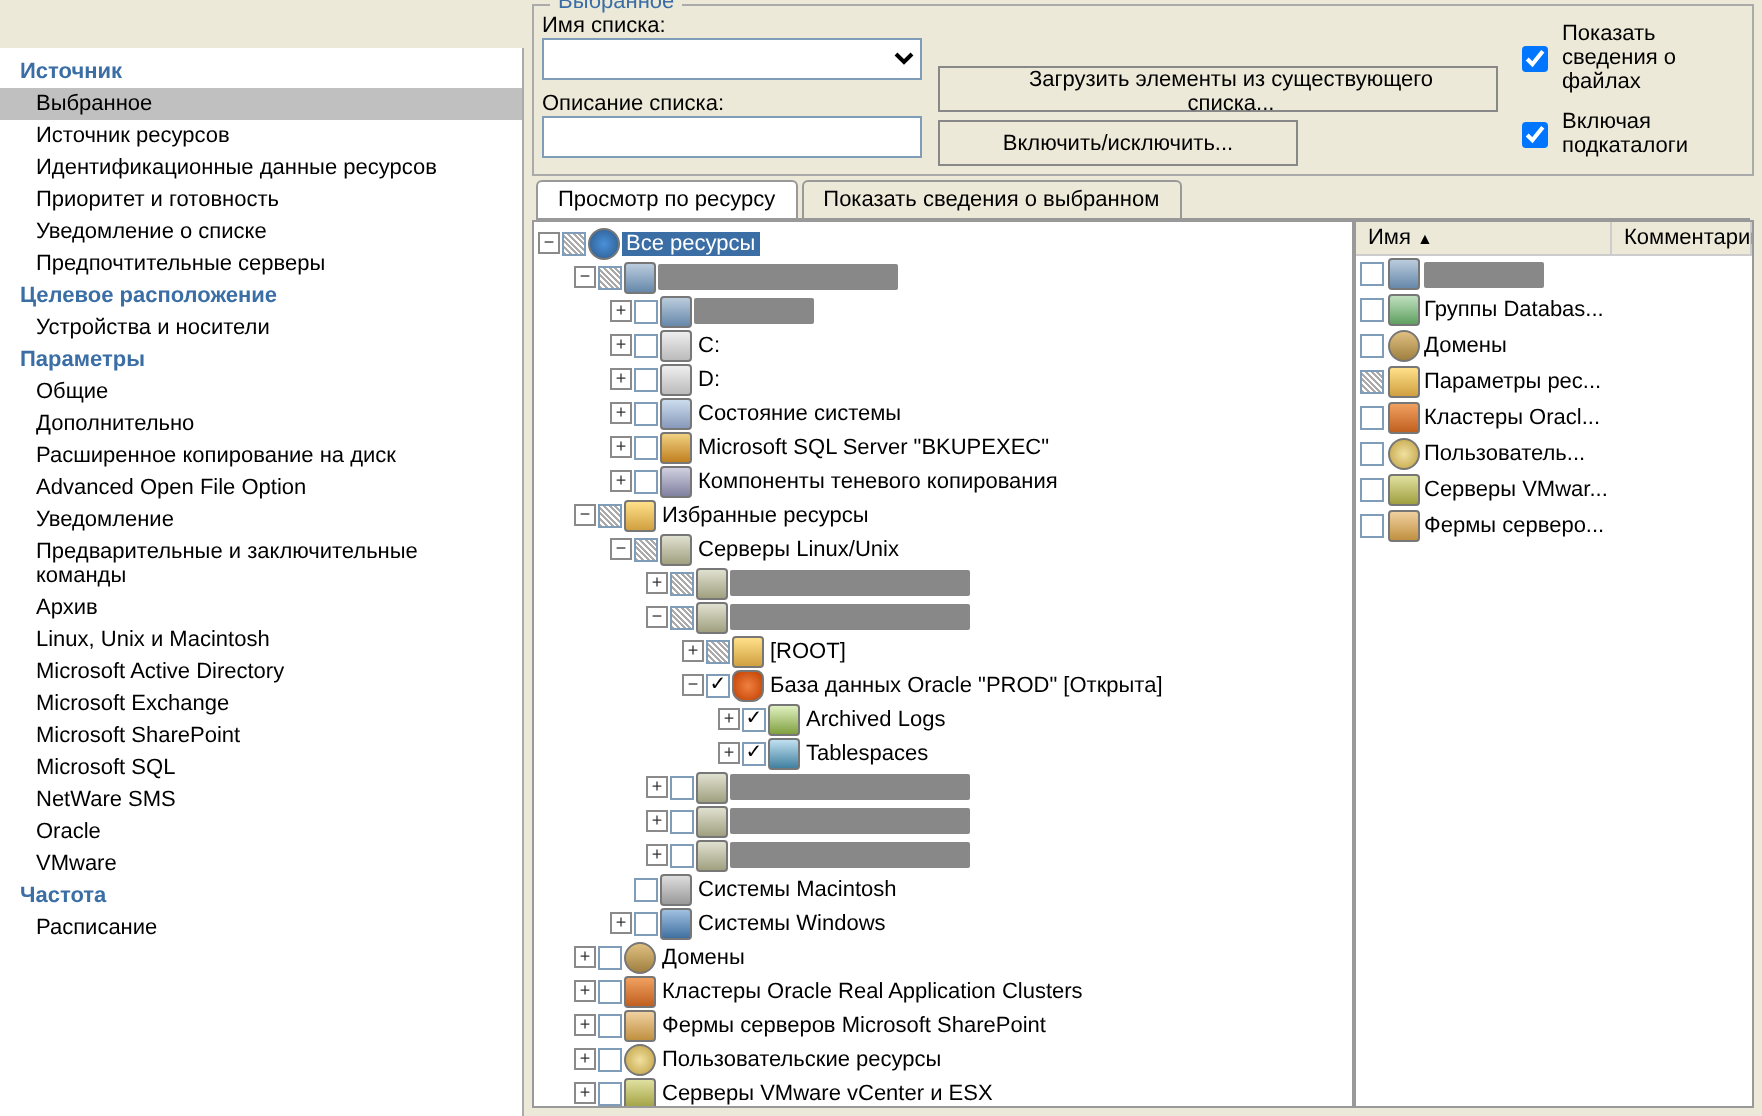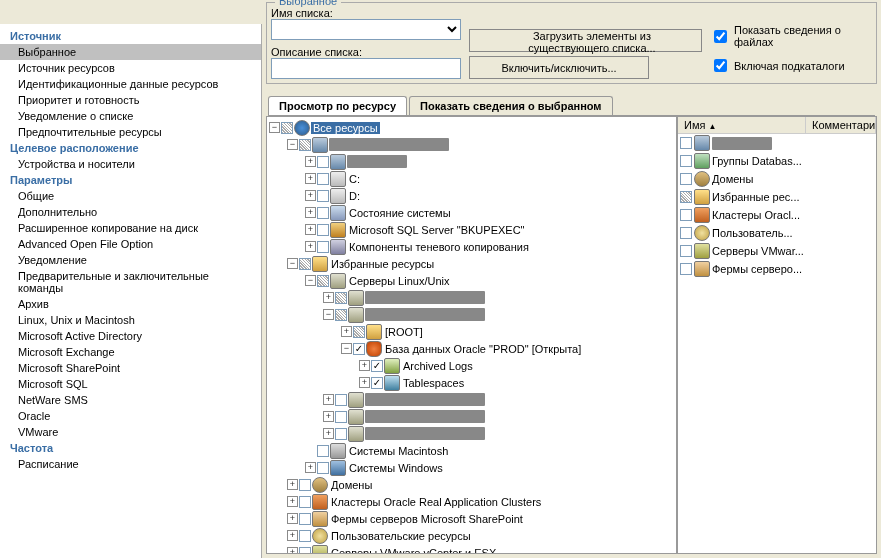--- a/index.html
+++ b/index.html
@@ -9,24 +9,24 @@
 .nav-item { padding: 2px 10px 2px 18px; cursor: pointer; color: #000; }
 .nav-item.selected { background: #c0c0c0; }
 .right-panel { flex: 1; display: flex; flex-direction: column; background: #ece9d8; }
 .group-box { border: 1px solid #aaa; margin: 2px 4px 0 4px; padding: 4px; position: relative; }
 .group-label { position: absolute; top: -8px; left: 8px; background: #ece9d8; padding: 0 4px; color: #3a6ea5; }
 .flabel { width: 100%; color: #000; }
 input[type=text], select { border: 1px solid #7f9db9; height: 21px; background: #fff; }
 .combo { width: 190px; }
 .desc-input { width: 190px; }
 .btn { background: #ece9d8; border: 1px solid #888; height: 23px; padding: 0 10px; cursor: pointer; }
-.btn-wide { width: 233px; padding-left: 23px; }
+.btn-wide { width: 280px; padding-left: 23px; }
 .btn-mid { width: 180px; }
 .chk-row { display: flex; align-items: center; gap: 4px; margin: 4px 0; }
-.tabs { display: flex; border-bottom: 1px solid #999; margin: 12px 6px 0 6px; font-weight: bold; }
+.tabs { display: flex; border-bottom: 1px solid #999; margin: 2px 6px 0 6px; }
 .tab { border: 1px solid #999; border-bottom: none; padding: 3px 10px; margin-right: 2px; background: #ece9d8; cursor: pointer; border-radius: 3px 3px 0 0; }
 .tab.active { background: #fff; }
 .content-row { display: flex; flex: 1; overflow: hidden; margin: 0 4px 4px 4px; }
 .tree-pane { flex: 1; background: #fff; border: 1px solid #999; overflow: auto; padding: 2px; }
 .list-pane { width: 200px; background: #fff; border: 1px solid #999; overflow: auto; }
 .list-head { background: #ece9d8; border-bottom: 1px solid #ccc; display: flex; }
 .list-hcell { padding: 2px 6px; border-right: 1px solid #ccc; }
 .list-hcell.name { flex: 1; }
 .list-row { display: flex; align-items: center; padding: 1px 2px; gap: 2px; }
 .tree-node { display: flex; align-items: center; white-space: nowrap; height: 17px; gap: 1px; }
@@ -70,21 +70,21 @@
 </head>
 <body>
 
 <div class="left-panel">
     <div class="nav-header">Источник</div>
     <div class="nav-item selected">Выбранное</div>
     <div class="nav-item">Источник ресурсов</div>
     <div class="nav-item">Идентификационные данные ресурсов</div>
     <div class="nav-item">Приоритет и готовность</div>
     <div class="nav-item">Уведомление о списке</div>
-    <div class="nav-item">Предпочтительные ресурсы</div>
+    <div class="nav-item">Предпочтительные серверы</div>
     <div class="nav-header">Целевое расположение</div>
     <div class="nav-item">Устройства и носители</div>
     <div class="nav-header">Параметры</div>
     <div class="nav-item">Общие</div>
     <div class="nav-item">Дополнительно</div>
     <div class="nav-item">Расширенное копирование на диск</div>
     <div class="nav-item">Advanced Open File Option</div>
     <div class="nav-item">Уведомление</div>
     <div class="nav-item">Предварительные и заключительные команды</div>
     <div class="nav-item">Архив</div>
@@ -372,21 +372,21 @@
             <span class="trunc">Группы Databas...</span>
           </div>
           <div class="list-row">
             <span class="cb "></span>
             <span class="ico ico-domain"></span>
             <span class="trunc">Домены</span>
           </div>
           <div class="list-row">
             <span class="cb partial"></span>
             <span class="ico ico-folder"></span>
-            <span class="trunc">Избранные рес...</span>
+            <span class="trunc">Параметры рес...</span>
           </div>
           <div class="list-row">
             <span class="cb "></span>
             <span class="ico ico-rac"></span>
             <span class="trunc">Кластеры Oracl...</span>
           </div>
           <div class="list-row">
             <span class="cb "></span>
             <span class="ico ico-user"></span>
             <span class="trunc">Пользователь...</span>

